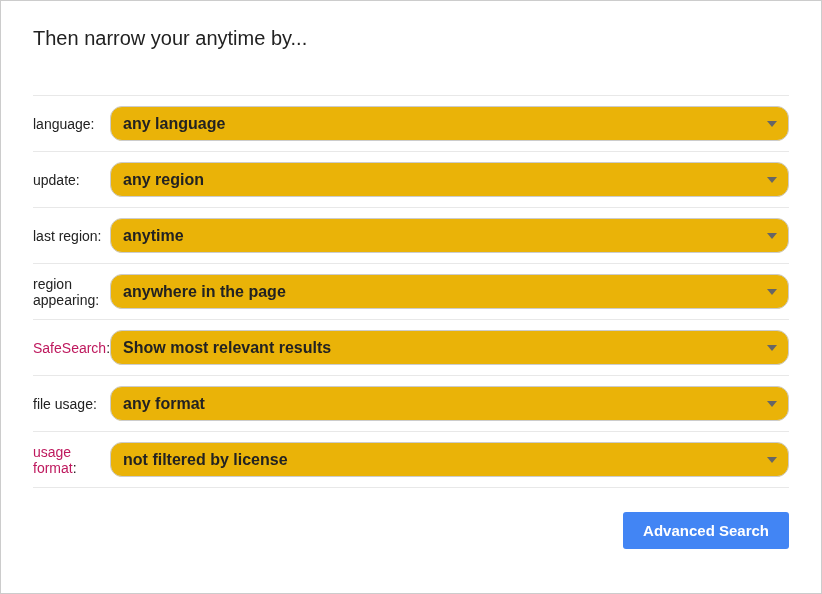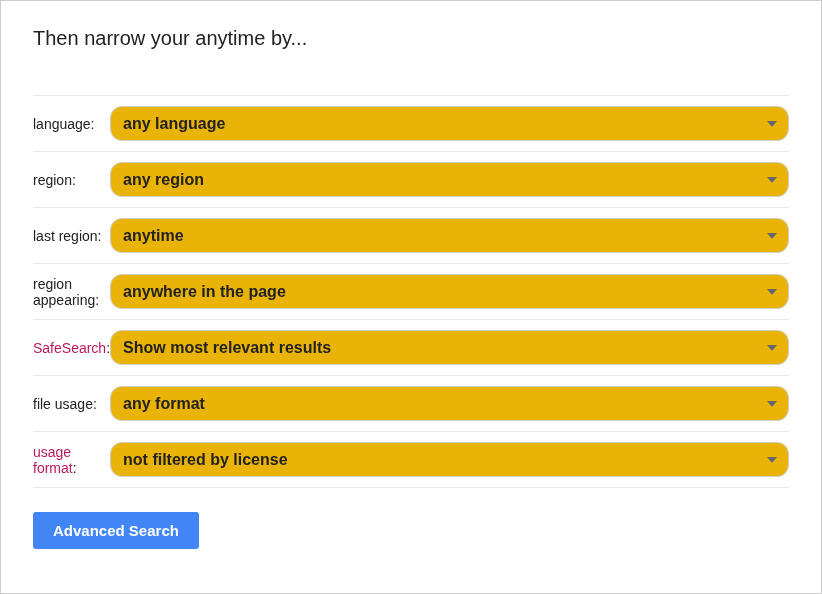--- a/index.html
+++ b/index.html
@@ -109,20 +109,21 @@
       font-size: 14px;
       color: #222222;
       background: #ffffff;
       border: 1px solid #cccccc;
       border-radius: 2px;
       outline: none;
     }
 
     .footer {
       display: flex;
+      justify-content: flex-end;
       margin-top: 24px;
     }
 
     .advanced-search-btn {
       background: #4285f4;
       color: #ffffff;
       border: none;
       border-radius: 3px;
       padding: 10px 20px;
       font-size: 15px;
@@ -138,21 +139,21 @@
 
   <table class="form-table">
     <tbody id="form-rows">
         <tr>
           <td class="label-cell">language:</td>
           <td class="input-cell">
             <div class="select-wrapper"><select><option value="any language">any language</option><option value="Arabic">Arabic</option><option value="Chinese (Simplified)">Chinese (Simplified)</option><option value="Chinese (Traditional)">Chinese (Traditional)</option><option value="Czech">Czech</option><option value="Danish">Danish</option><option value="Dutch">Dutch</option><option value="English">English</option><option value="Estonian">Estonian</option><option value="Finnish">Finnish</option><option value="French">French</option><option value="German">German</option><option value="Greek">Greek</option><option value="Hebrew">Hebrew</option><option value="Hungarian">Hungarian</option><option value="Icelandic">Icelandic</option><option value="Italian">Italian</option><option value="Japanese">Japanese</option><option value="Korean">Korean</option><option value="Latvian">Latvian</option><option value="Lithuanian">Lithuanian</option><option value="Norwegian">Norwegian</option><option value="Portuguese">Portuguese</option><option value="Polish">Polish</option><option value="Romanian">Romanian</option><option value="Russian">Russian</option><option value="Spanish">Spanish</option><option value="Swedish">Swedish</option><option value="Turkish">Turkish</option></select></div>
           </td>
         </tr>
         <tr>
-          <td class="label-cell">region:</td>
+          <td class="label-cell">update:</td>
           <td class="input-cell">
             <div class="select-wrapper"><select><option value="any region">any region</option><option value="Afghanistan">Afghanistan</option><option value="Albania">Albania</option><option value="Algeria">Algeria</option><option value="Australia">Australia</option><option value="Austria">Austria</option><option value="Belgium">Belgium</option><option value="Brazil">Brazil</option><option value="Canada">Canada</option><option value="China">China</option><option value="France">France</option><option value="Germany">Germany</option><option value="India">India</option><option value="Italy">Italy</option><option value="Japan">Japan</option><option value="Mexico">Mexico</option><option value="Netherlands">Netherlands</option><option value="New Zealand">New Zealand</option><option value="Norway">Norway</option><option value="Russia">Russia</option><option value="Spain">Spain</option><option value="Sweden">Sweden</option><option value="Switzerland">Switzerland</option><option value="United Kingdom">United Kingdom</option><option value="United States">United States</option></select></div>
           </td>
         </tr>
         <tr>
           <td class="label-cell">last region:</td>
           <td class="input-cell">
             <div class="select-wrapper"><select><option value="anytime">anytime</option><option value="past 24 hours">past 24 hours</option><option value="past week">past week</option><option value="past month">past month</option><option value="past year">past year</option></select></div>
           </td>
         </tr>

